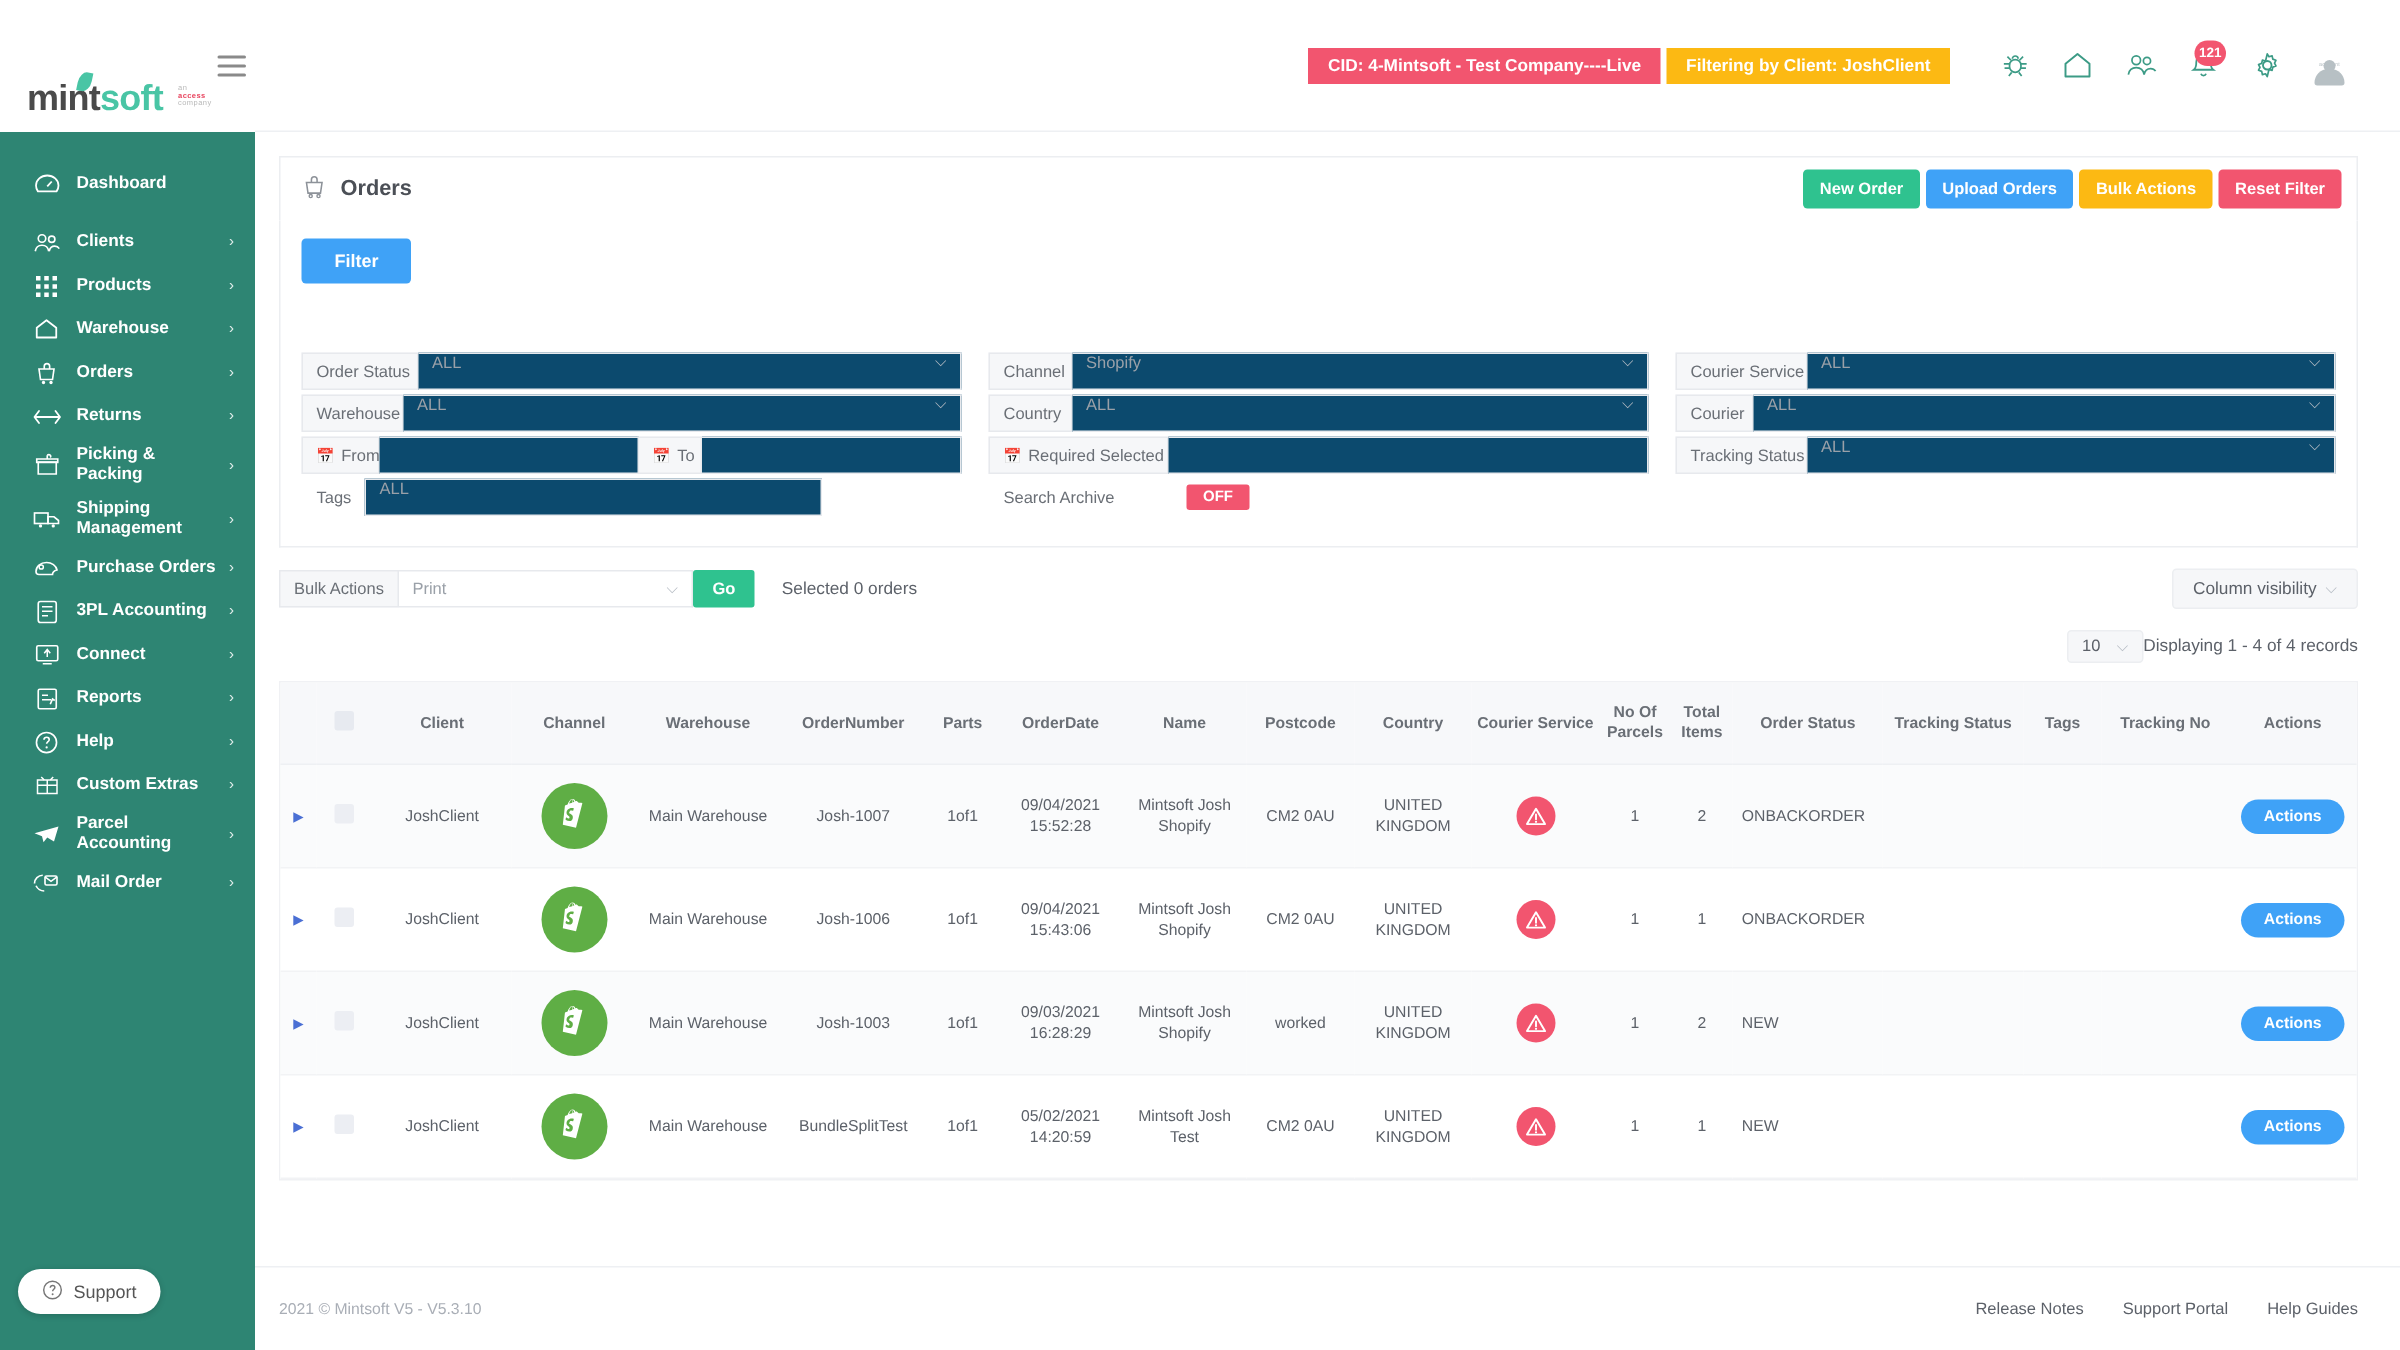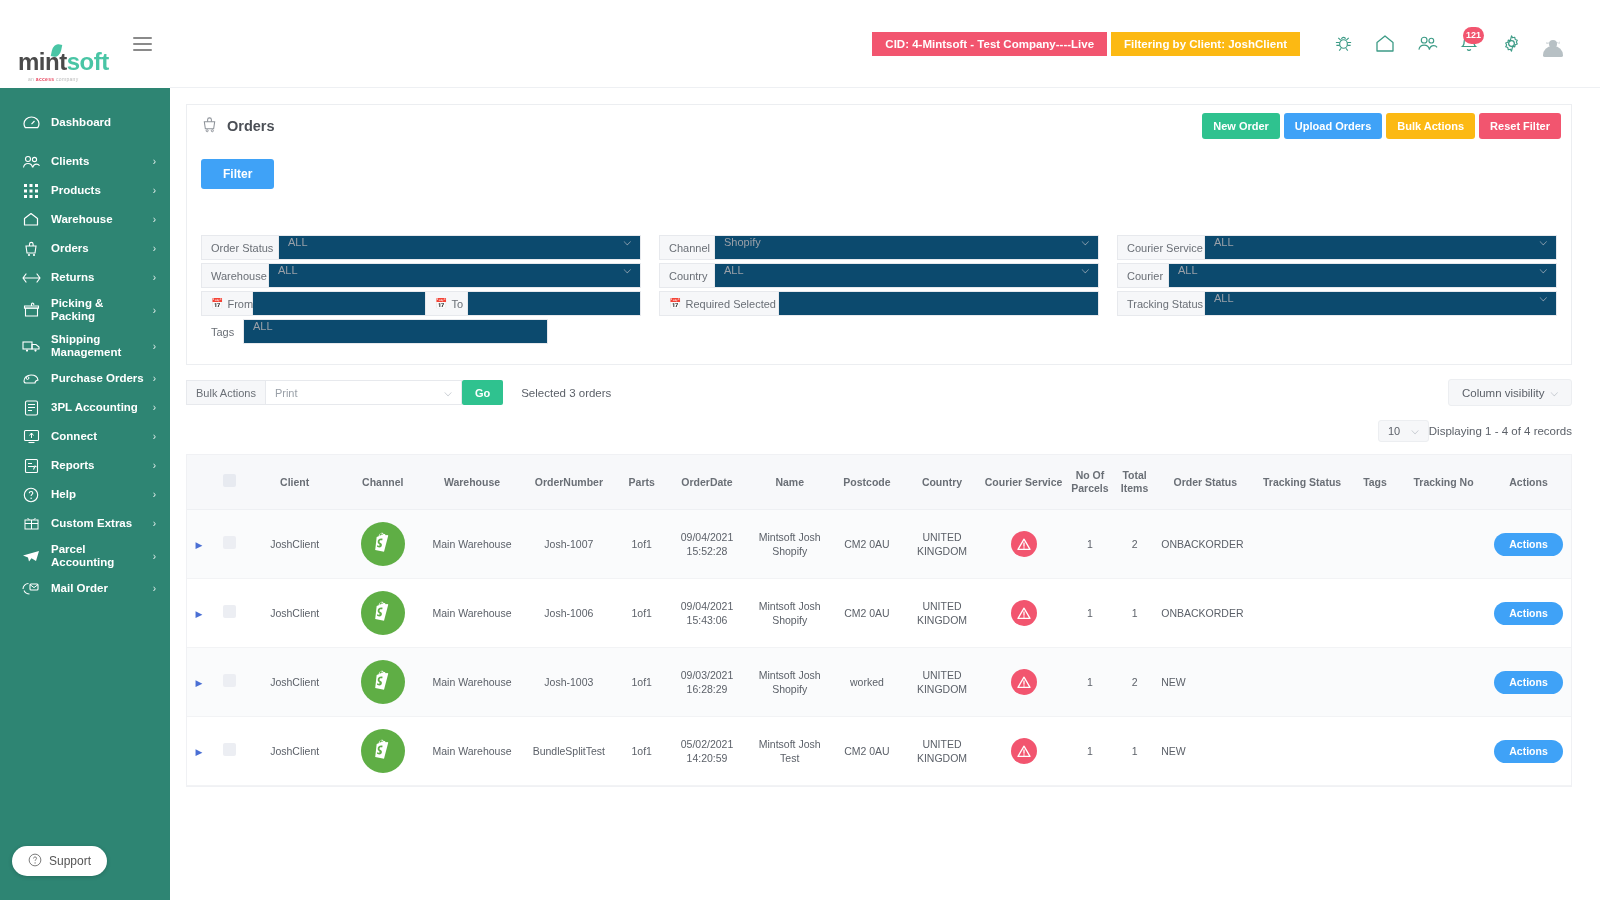--- a/index.html
+++ b/index.html
@@ -17,21 +17,21 @@
     background: #2e8573;
     display: flex; flex-direction: column;
     flex: 0 0 170px;
     position: relative;
   }
   .brand {
     height: 88px; background: #ffffff;
     display: flex; align-items: center; justify-content: space-between;
     padding: 0 14px 0 18px;
   }
-  .logo-wrap { display: flex; flex-direction: column; line-height: 1; margin-top: 44px; }
+  .logo-wrap { display: flex; flex-direction: row; line-height: 1; margin-top: 44px; }
   .logo-text { font-size: 24px; font-weight: 700; letter-spacing: -0.5px; position: relative; }
   .logo-mint { color: #4a4a4a; }
   .logo-soft { color: #49c5a5; }
   .logo-leaf {
     position: absolute; left: 34px; top: -6px;
     width: 9px; height: 13px; background: #49c5a5;
     border-radius: 60% 0 60% 0; transform: rotate(12deg);
   }
   .logo-sub { font-size: 5px; color: #b9b9b9; letter-spacing: .3px; margin-top: 3px; margin-left: 10px; }
   .logo-sub b { color: #e8455f; }
@@ -557,20 +557,26 @@
                   <span class="chev-sm">⌵</span>
                 </div>
               </div>
               <div class="frow">
                 <div class="flabel" style="width:120px">
                   <span class="cal-ico">📅</span>
                     <span>Required Selected</span>
                 </div>
                 <div class="fctl"></div>
               </div>
+              <div class="frow">
+                <div class="flabel" style="width:88px;background:#fff;border-color:#fff">Search Archive</div>
+                <div style="display:flex;align-items:center">
+                  <div class="toggle-off">OFF</div>
+                </div>
+              </div>
             </div>
 
             <div class="fcol">
               <div class="frow">
                 <div class="flabel" style="width:88px">Courier Service</div>
                 <div class="fctl">
                   <span>ALL</span>
                   <span class="chev-sm">⌵</span>
                 </div>
               </div>
@@ -593,21 +599,21 @@
           </div>
         </section>
 
         <div class="toolbar">
           <div class="bulk-label">Bulk Actions</div>
           <div class="bulk-select">
             <span>Print</span>
             <span class="chev-sm">⌵</span>
           </div>
           <button class="btn-go">Go</button>
-          <div class="sel-orders">Selected 3 orders</div>
+          <div class="sel-orders">Selected 0 orders</div>
           <div class="toolbar-right">
             <div class="colvis">
               <span>Column visibility</span>
               <span class="chev-sm">⌵</span>
             </div>
           </div>
         </div>
 
         <div class="pager-row">
           <div class="pagesize">
@@ -788,15 +794,23 @@
                   <td></td>
                   <td><button class="btn-actions">Actions</button></td>
                 </tr>
               </tbody>
           </table>
         </div>
 
       </div>
     </div>
 
+    <footer class="footer">
+      <span>2021 © Mintsoft V5 - V5.3.10</span>
+      <span class="footer-links">
+        <span>Release Notes</span>
+        <span>Support Portal</span>
+        <span>Help Guides</span>
+      </span>
+    </footer>
 
   </div>
 </div>
 
 </body></html>

